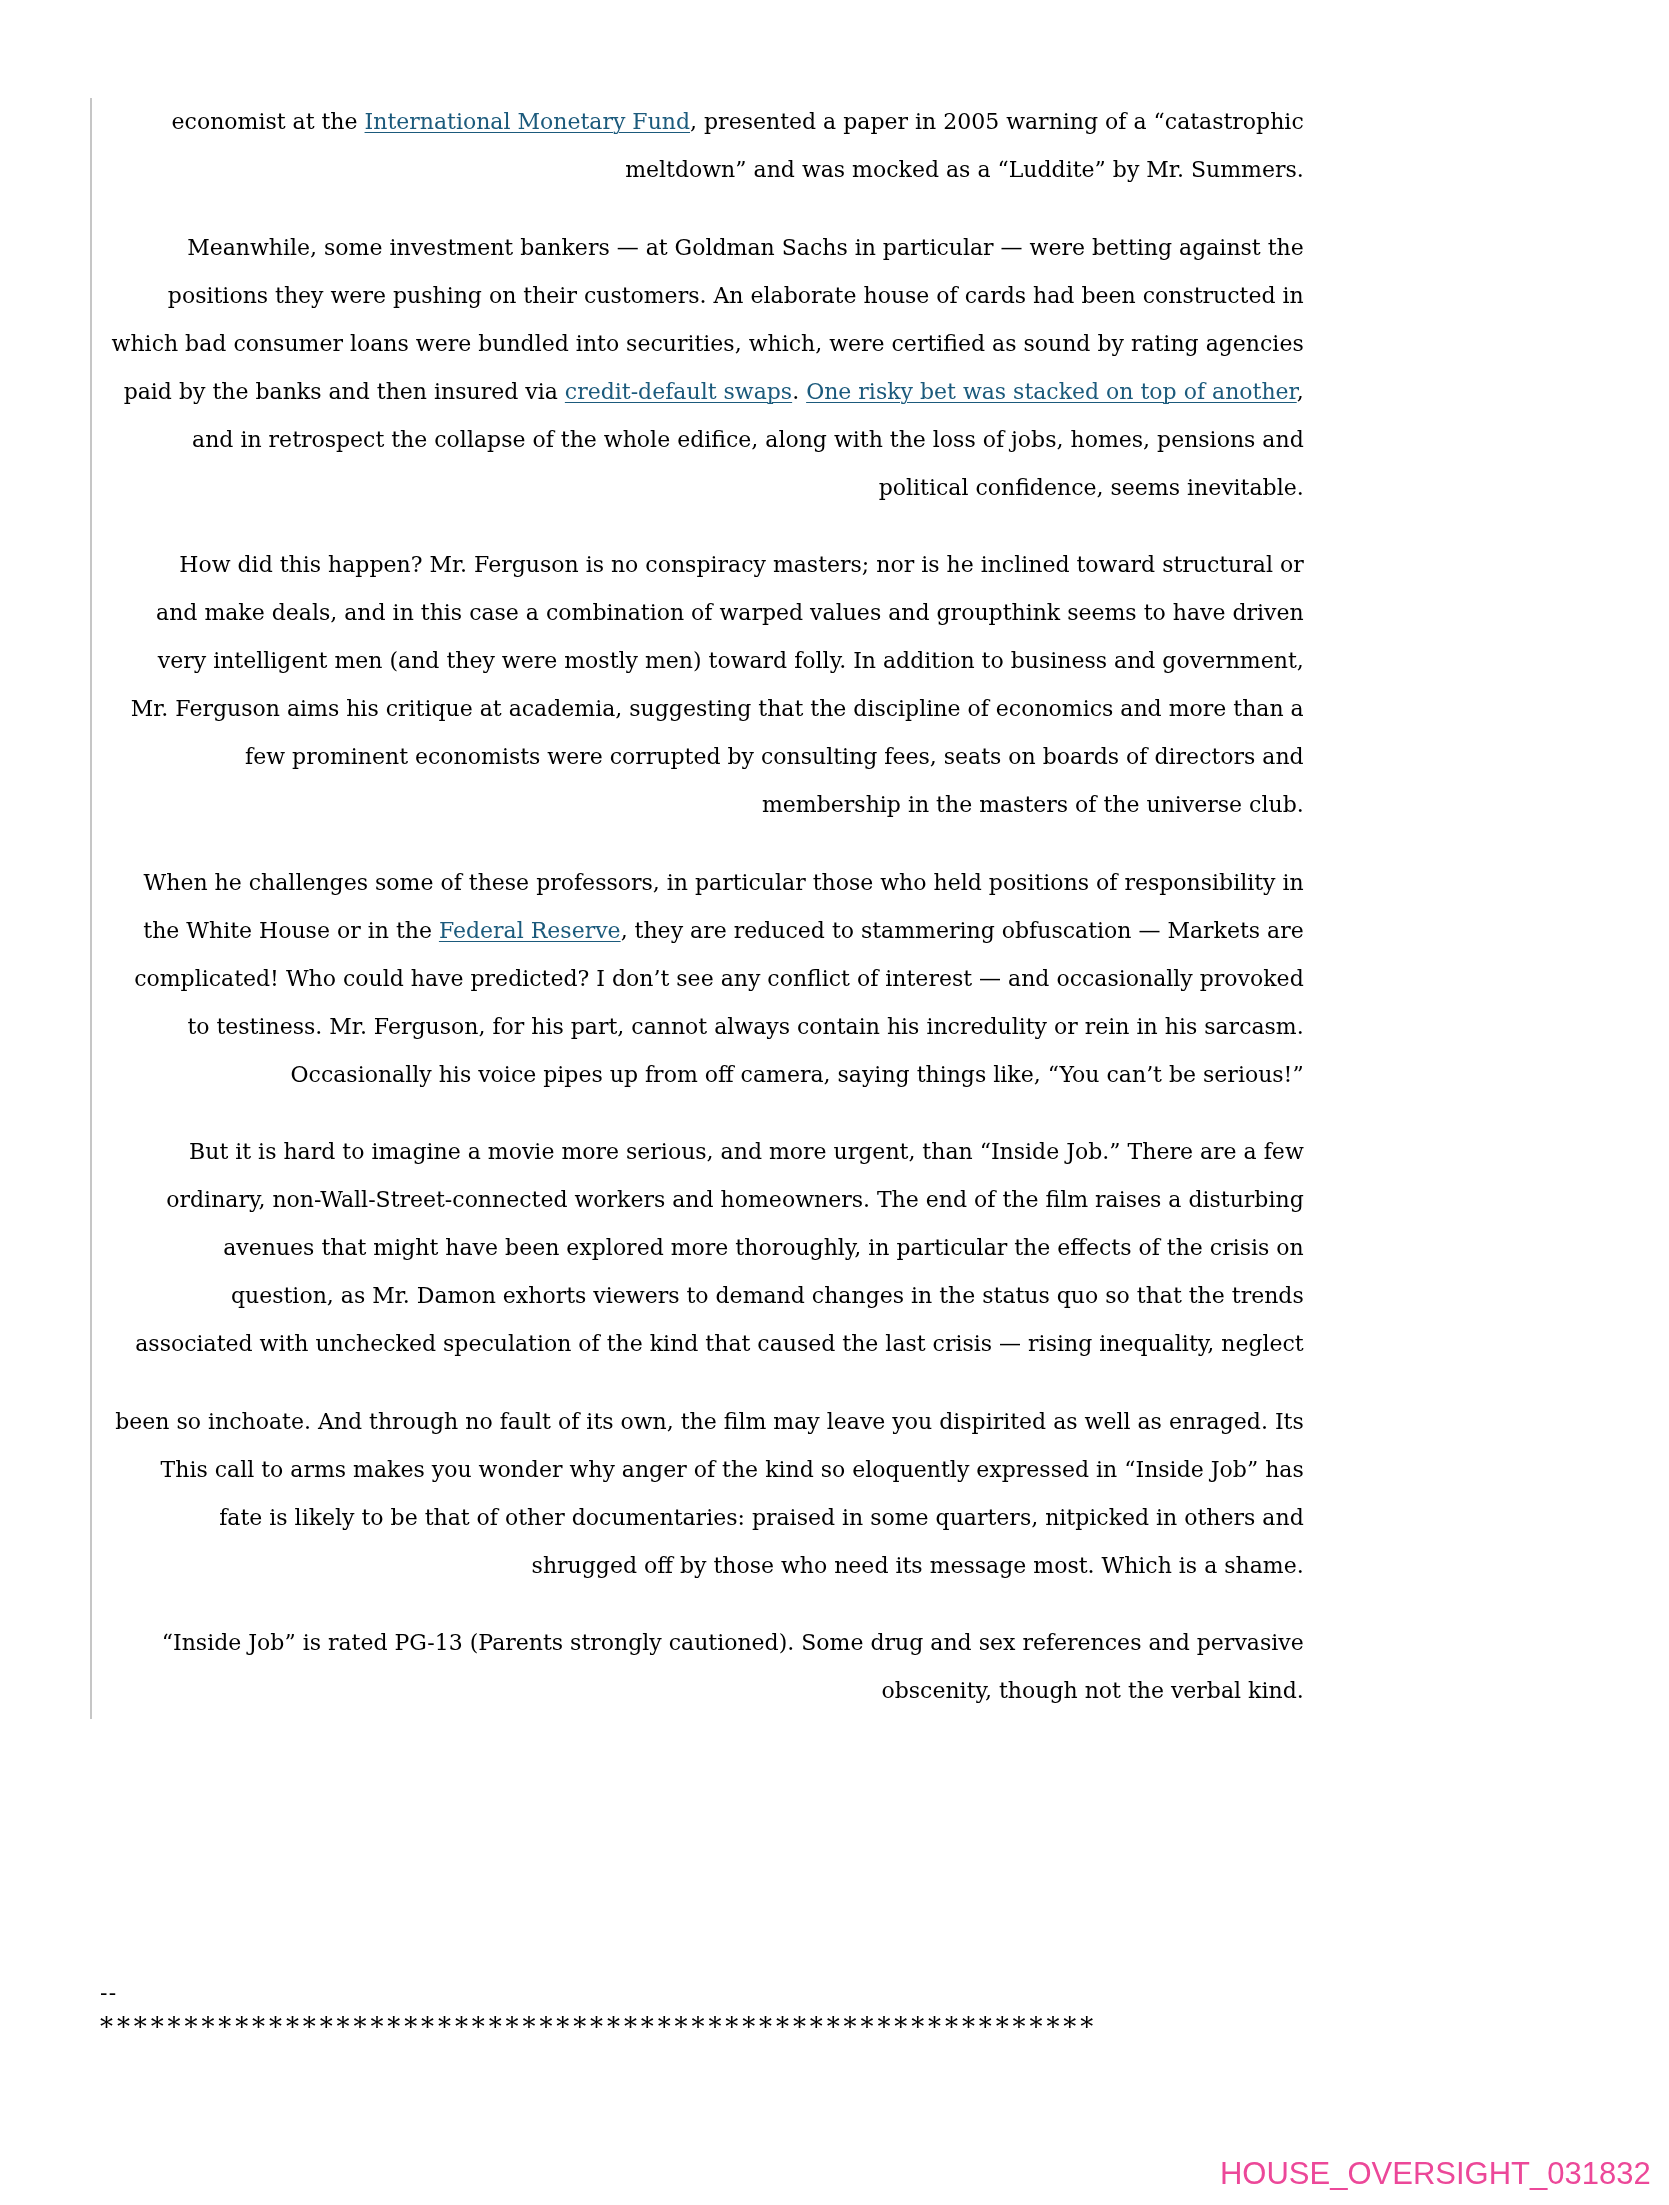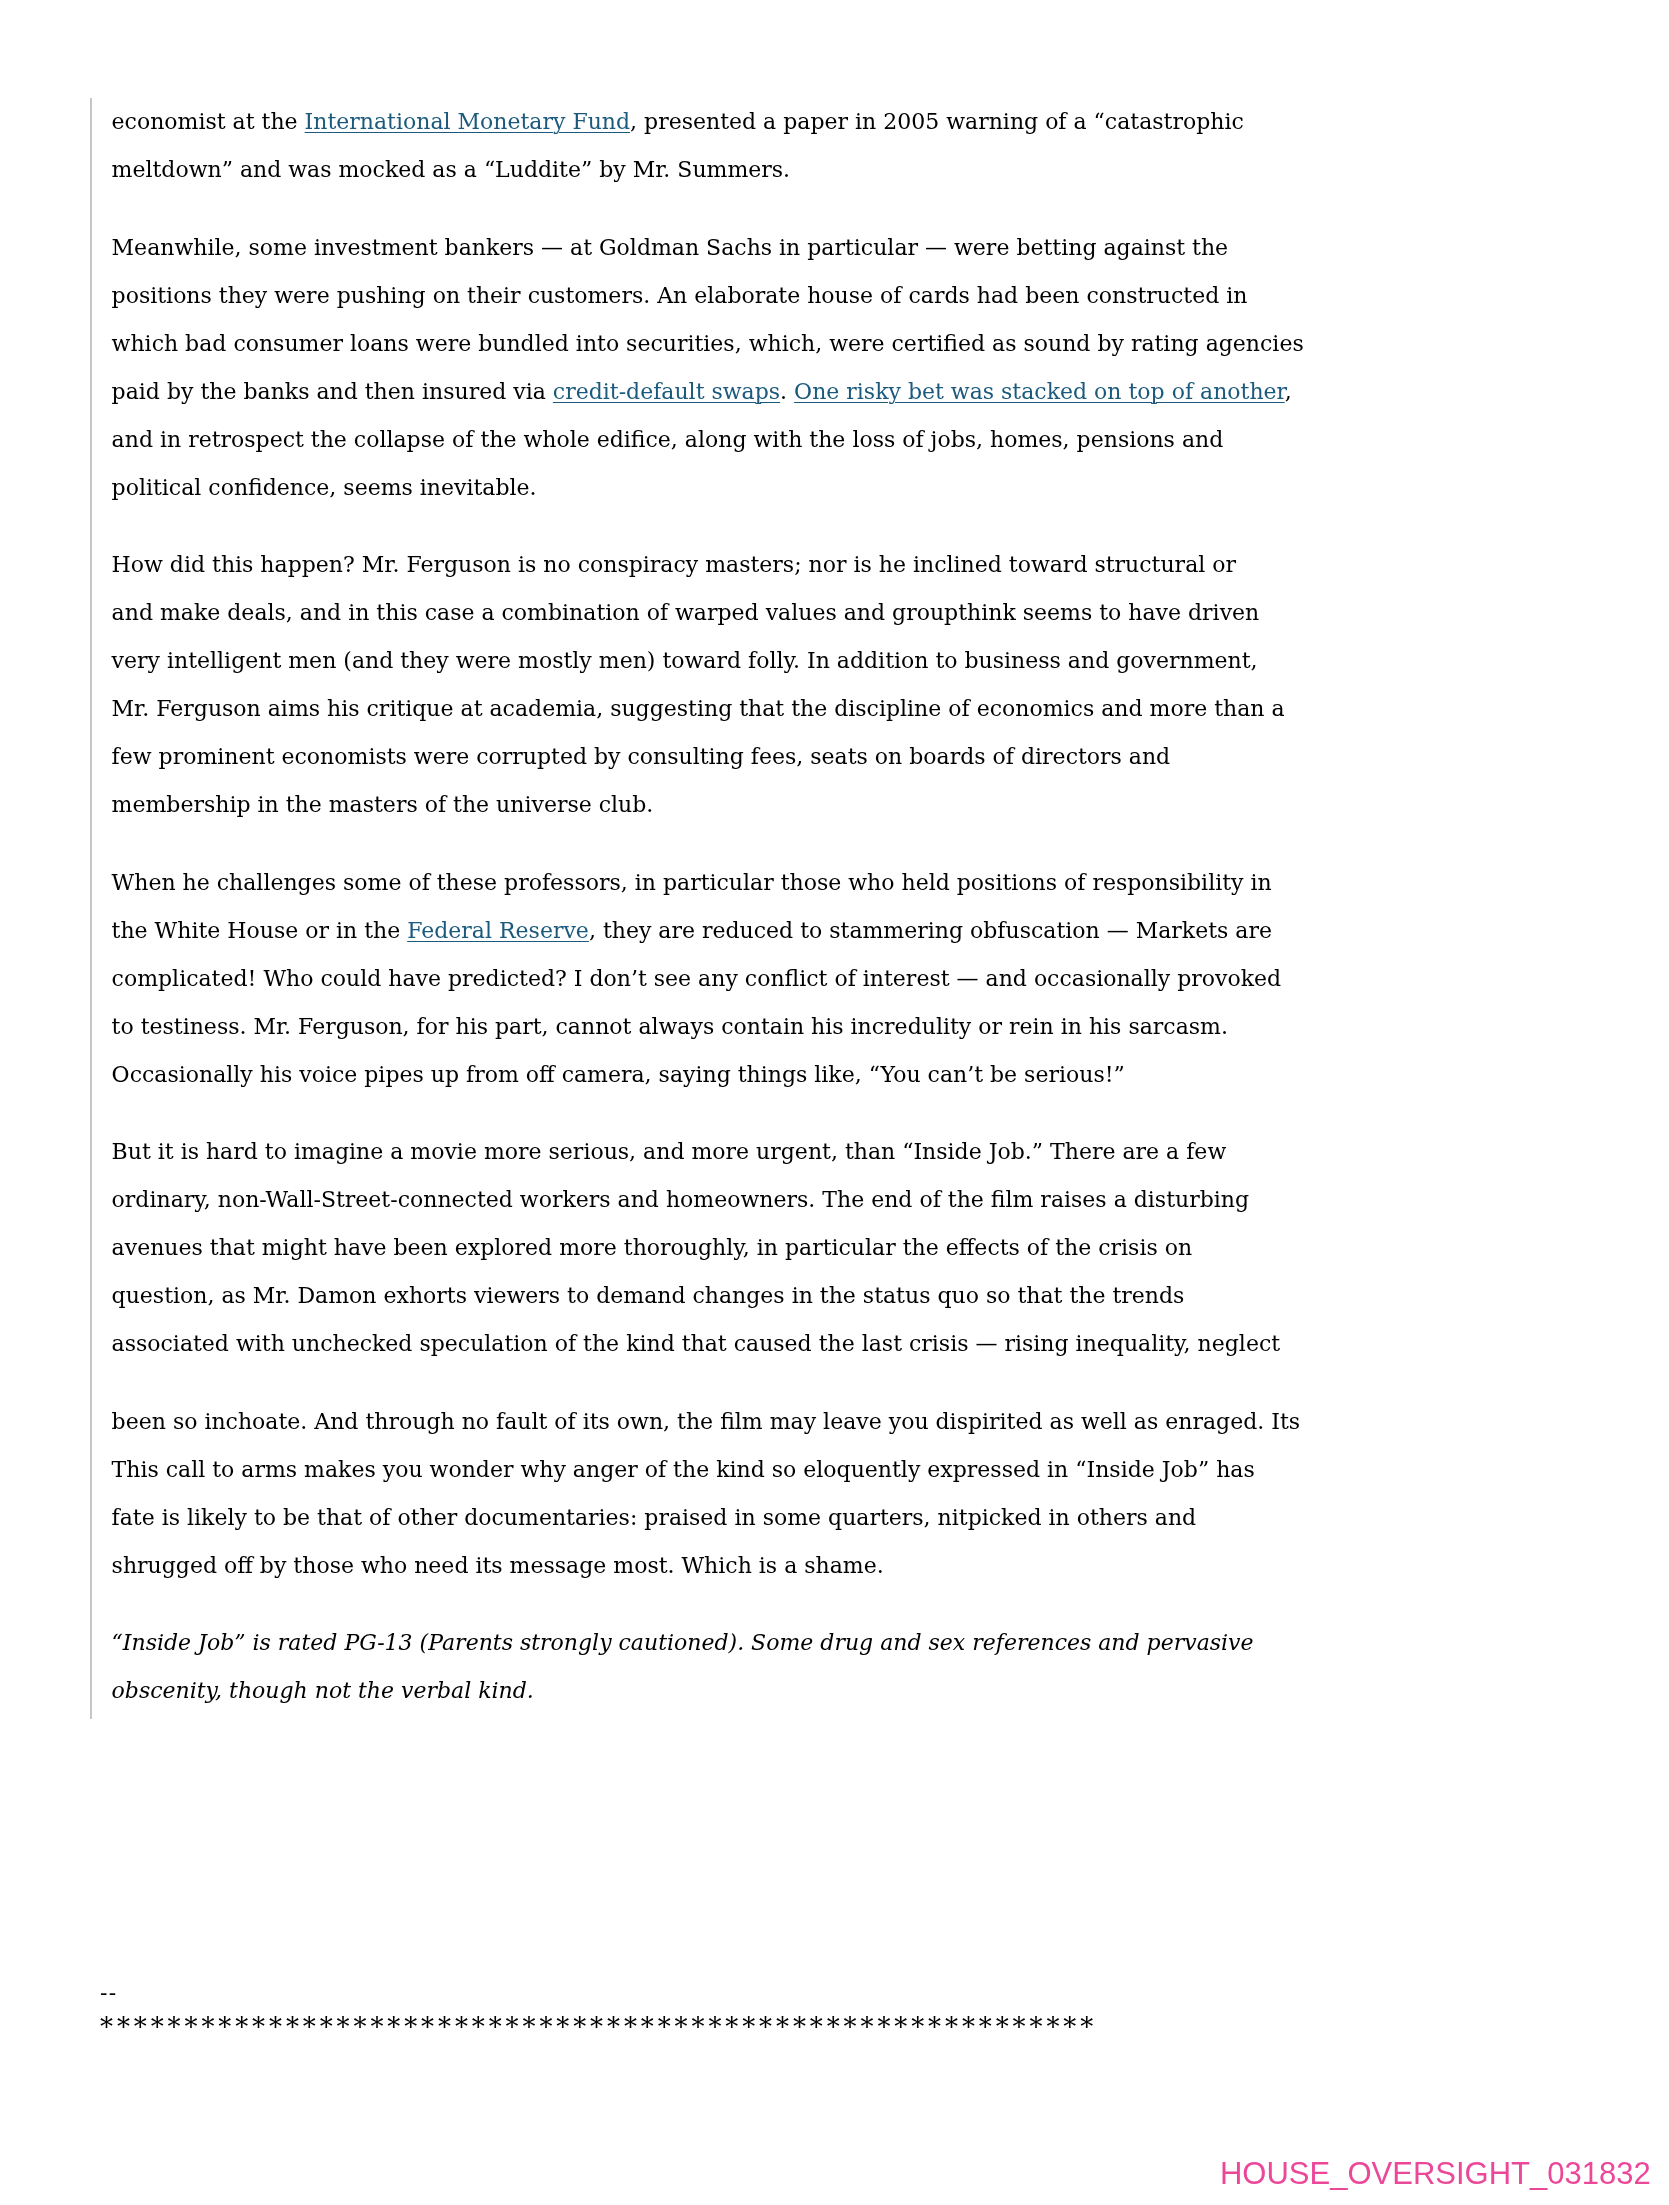--- a/index.html
+++ b/index.html
@@ -15,34 +15,34 @@
     color: #000000;
     overflow: hidden;
   }
   .quote-block {
     position: absolute;
     left: 90px;
     top: 98px;
     margin: 0;
     border-left: 2.6px solid #c6c6c6;
     padding: 0 0 3.9px 19.6px;
+    text-align: right;
   }
   .para {
     margin: 0 0 29.5px 0;
   }
   .para:last-child {
     margin-bottom: 0;
   }
   .line {
     font-size: 22px;
     line-height: 48px;
     white-space: pre;
   }
   .para.italic .line {
-    font-style: italic;
   }
   .hyperlink {
     color: #1b5a7c;
     text-decoration: underline;
     text-decoration-thickness: 1.3px;
     text-underline-offset: 3.3px;
     cursor: pointer;
   }
   .signature {
     position: absolute;

